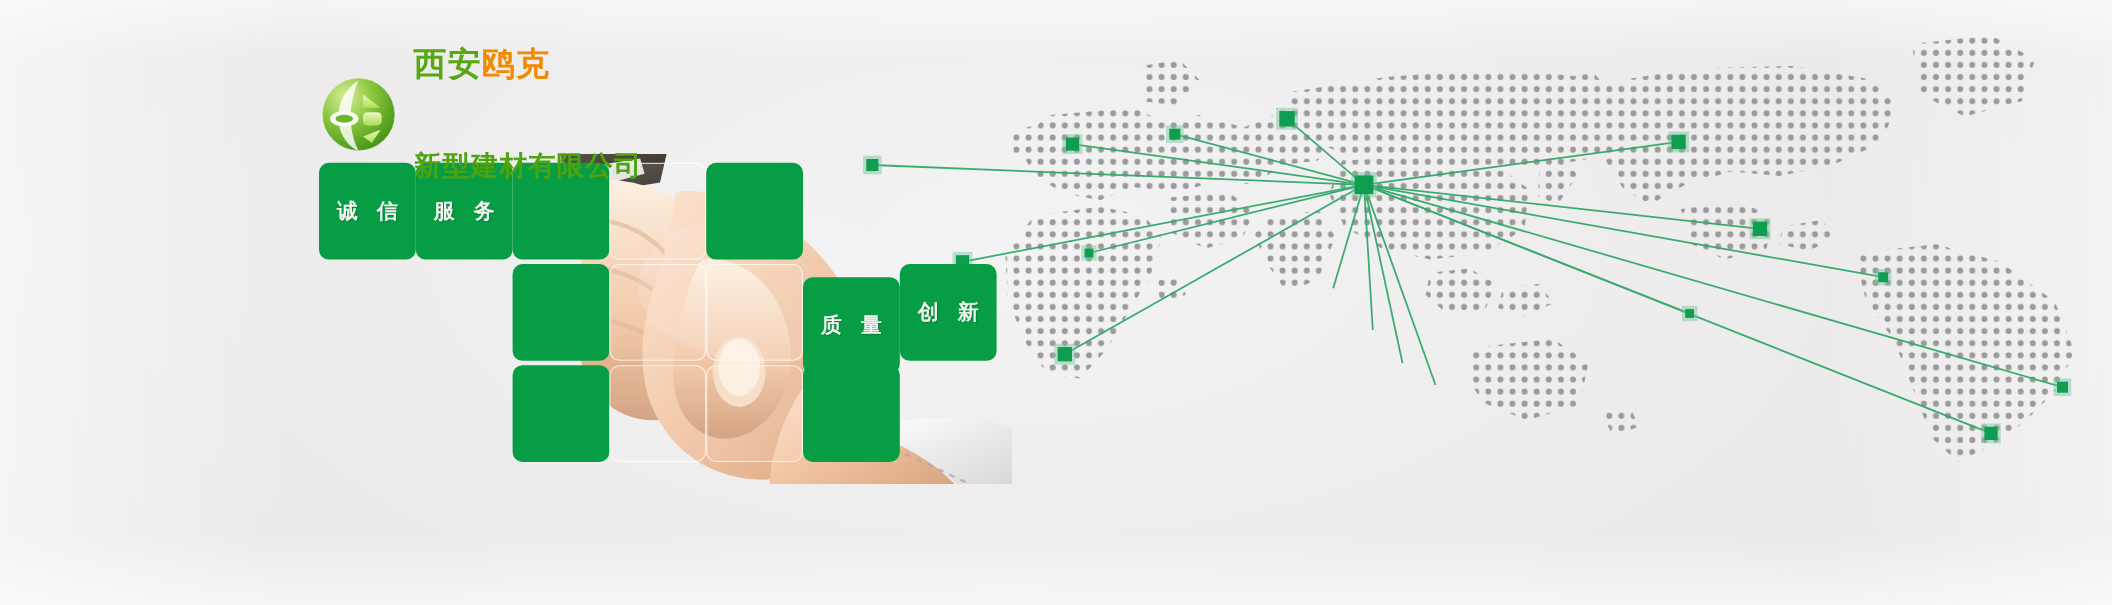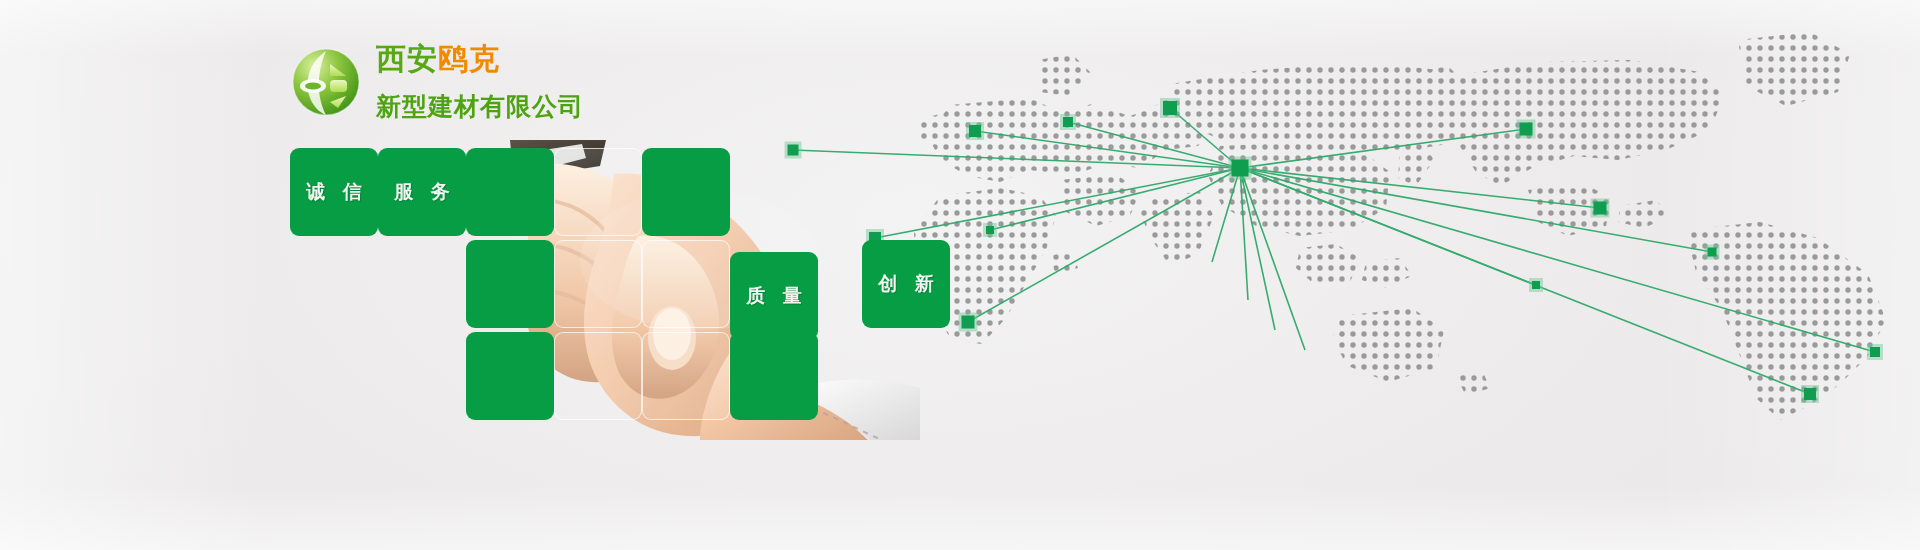--- a/index.html
+++ b/index.html
@@ -41,20 +41,21 @@
   #logo-mark {
     width: 72px;
     height: 72px;
     flex: 0 0 auto;
   }
   #logo-text {
     display: flex;
     flex-direction: column;
     line-height: 1.0;
     padding-top: 2px;
+    gap: 44px;
   }
   .logo-line1 {
     font-size: 30px;
     font-weight: bold;
     letter-spacing: 1px;
     white-space: nowrap;
   }
   .logo-line1 .seg-city { color: #57a813; }
   .logo-line1 .seg-brand { color: #f08a00; }
   .logo-line2 {
@@ -367,21 +368,21 @@
       <div class="tile solid" style="left:176px; top:0px;"></div>
       <div class="tile glass" style="left:264px; top:0px;"></div>
       <div class="tile solid" style="left:352px; top:0px;"></div>
 
       <div class="tile solid" style="left:176px; top:92px;"></div>
       <div class="tile glass" style="left:264px; top:92px;"></div>
       <div class="tile glass" style="left:352px; top:92px;"></div>
       <div class="tile solid" style="left:440px; top:104px;">
         <span class="tile-label">质 量</span>
       </div>
-      <div class="tile solid" style="left:528px; top:92px;margin-left:44px;">
+      <div class="tile solid" style="left:528px; top:92px;">
         <span class="tile-label">创 新</span>
       </div>
 
       <div class="tile solid" style="left:176px; top:184px;"></div>
       <div class="tile glass" style="left:264px; top:184px;"></div>
       <div class="tile glass" style="left:352px; top:184px;"></div>
       <div class="tile solid" style="left:440px; top:184px;"></div>
     </div>
   </div>
 

